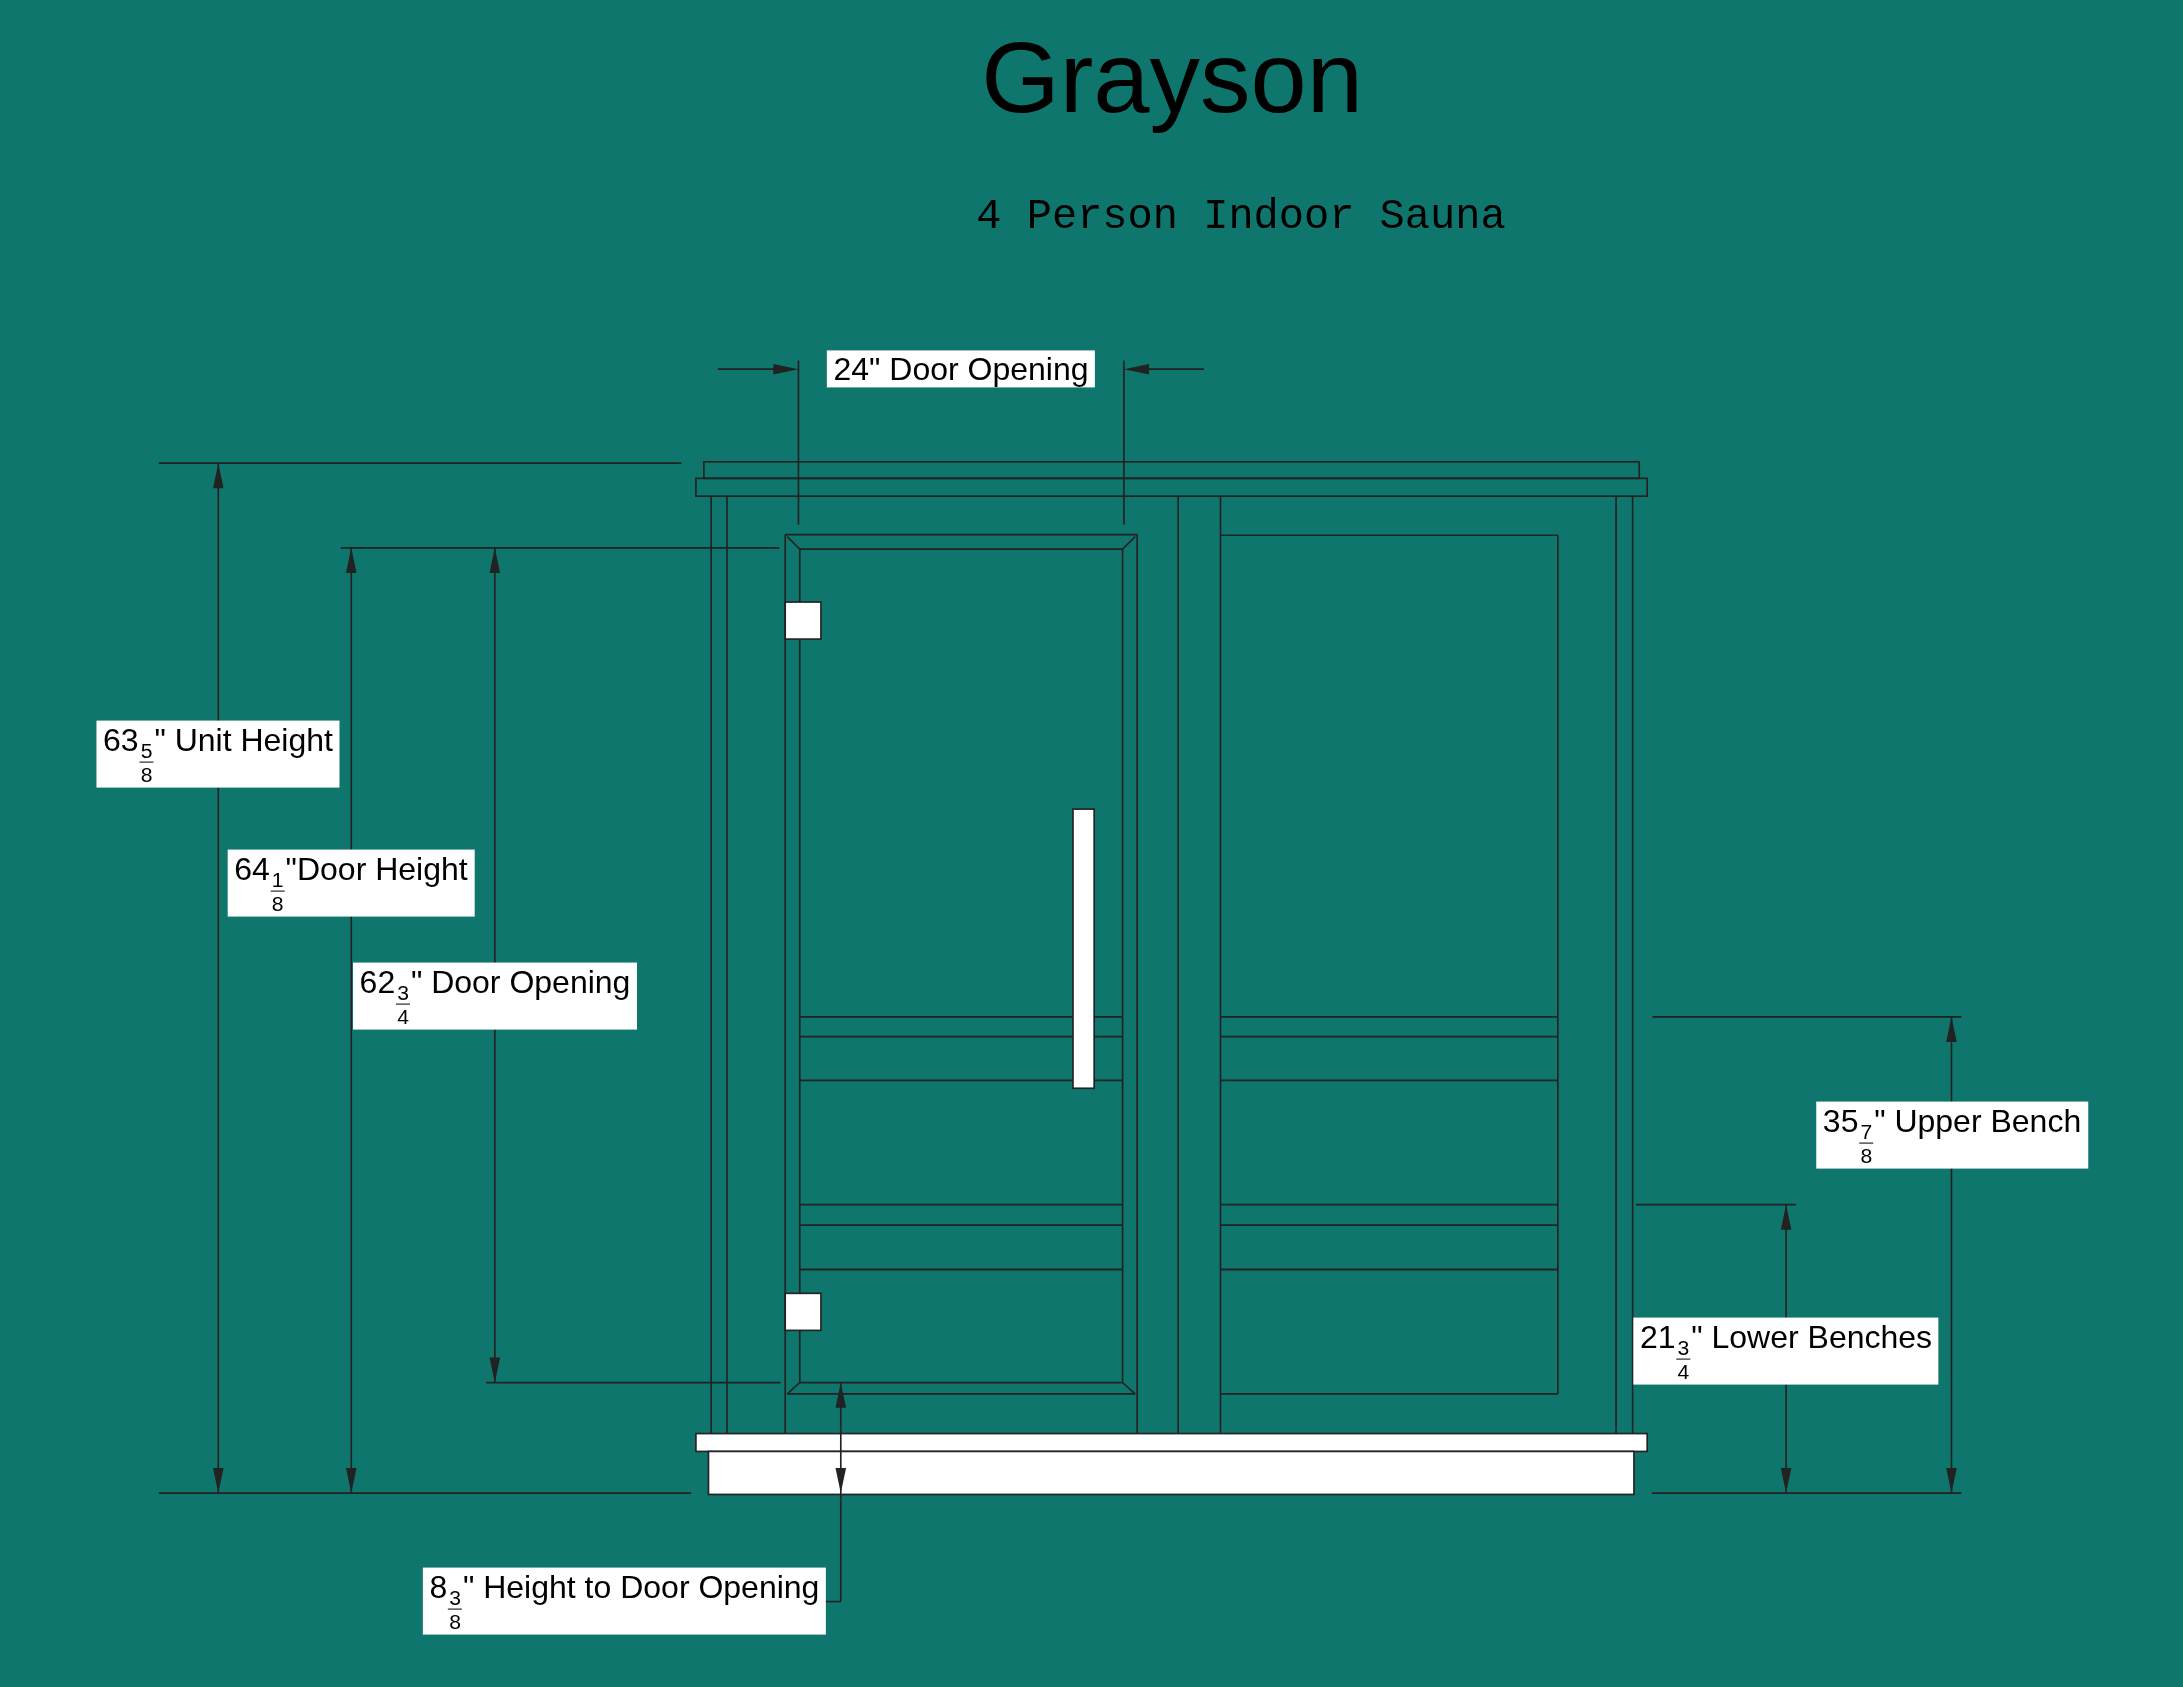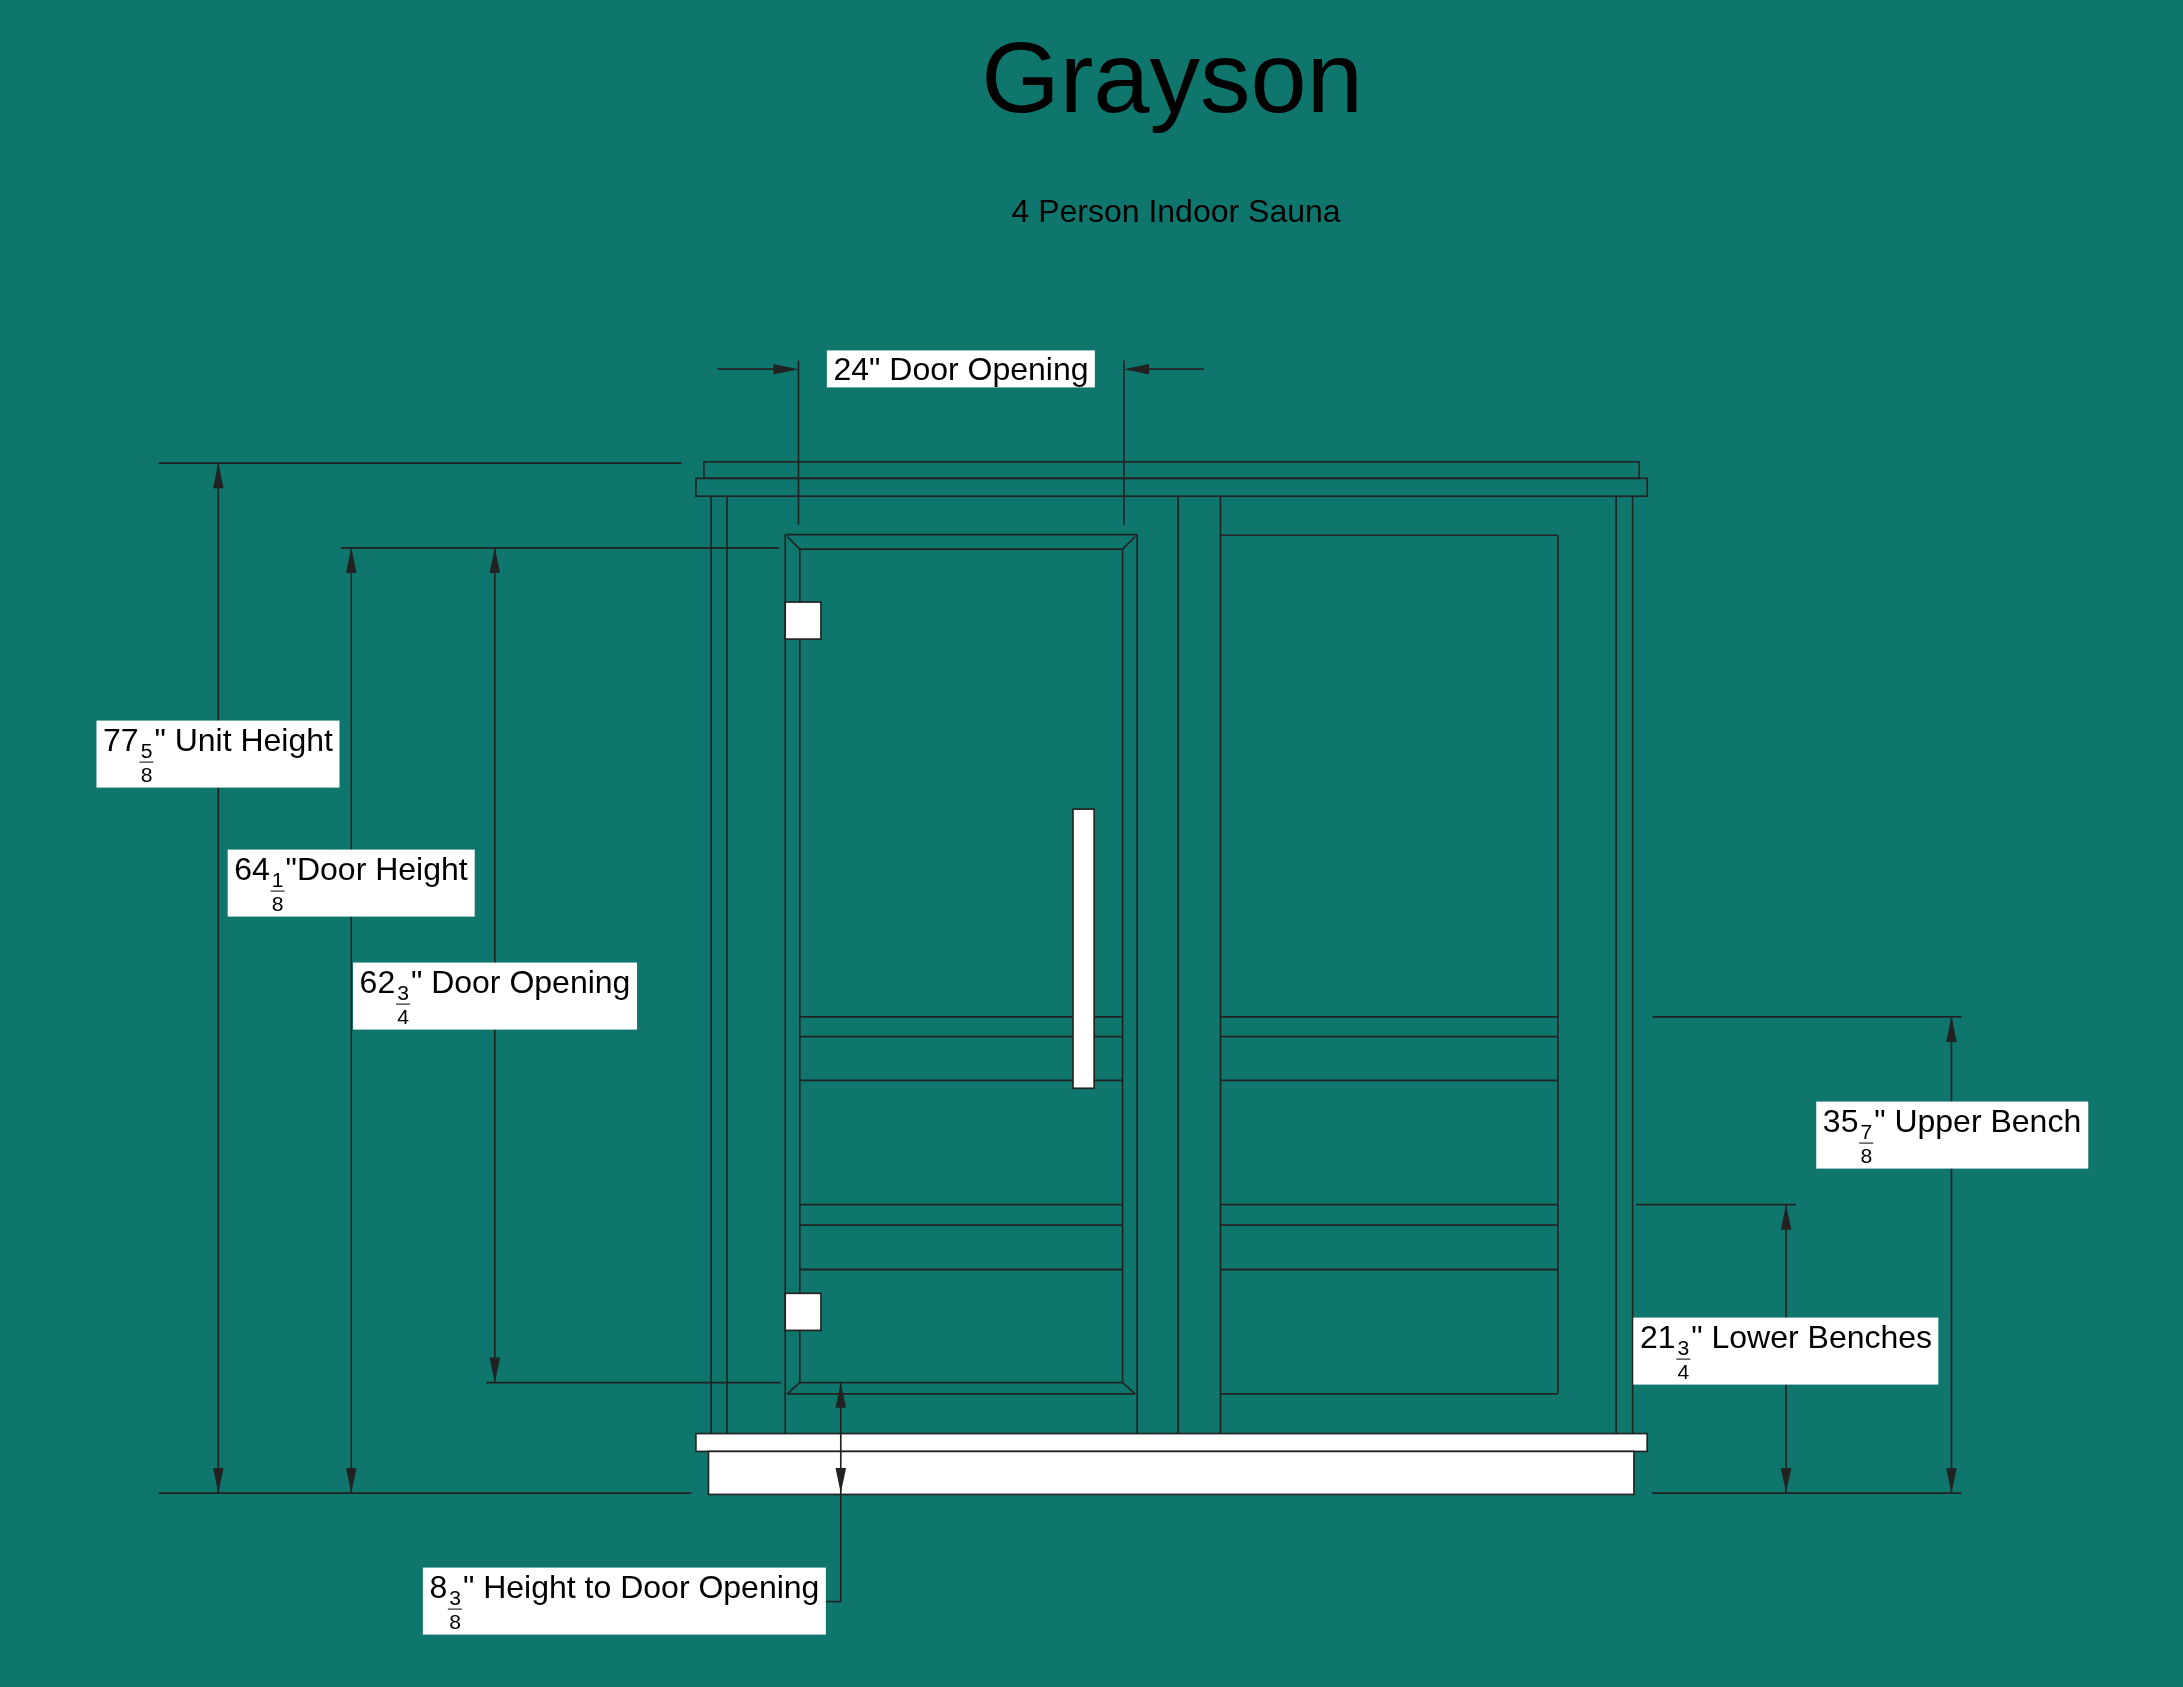--- a/index.html
+++ b/index.html
@@ -18,25 +18,26 @@
   .page-title{
     position:absolute;
     left:1172px; top:20px;
     transform:translateX(-50%);
     font-size:101px;
     font-weight:400;
     white-space:nowrap;
   }
   .page-subtitle{
     position:absolute;
-    left:1176px; top:193px;
+    left:1241px; top:193px;
     transform:translateX(-50%);
-    font-size:32px;
+    font-size:42px;
     font-weight:400;
     white-space:nowrap;
+    font-family:Liberation Mono, monospace;
   }
 
   .dim-label{
     position:absolute;
     transform:translate(-50%,-50%);
     font-size:32px;
     font-weight:400;
     white-space:nowrap;
     background:#ffffff;
     padding:2.6px 6.6px;
@@ -178,21 +179,21 @@
         <polygon points="1699,558 1737,550 1737,566"></polygon>
       </g>
     </g>
   </svg>
 
   <div class="dim-label dl-24">
     <span>24</span><span>" Door Opening</span>
   </div>
 
   <div class="dim-label dl-77">
-    <span>77</span><span class="frac">
+    <span>63</span><span class="frac">
         <span class="fn">5</span>
         <span class="fd">8</span>
       </span><span>" Unit Height</span>
   </div>
 
   <div class="dim-label dl-71">
     <span>64</span><span class="frac">
         <span class="fn">1</span>
         <span class="fd">8</span>
       </span><span>"Door Height</span>

